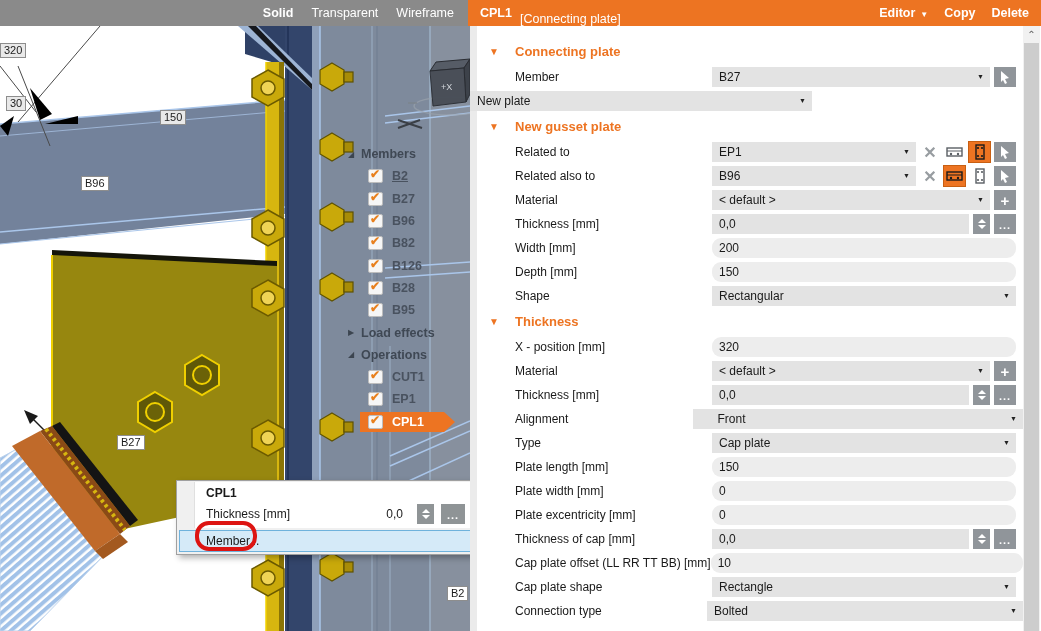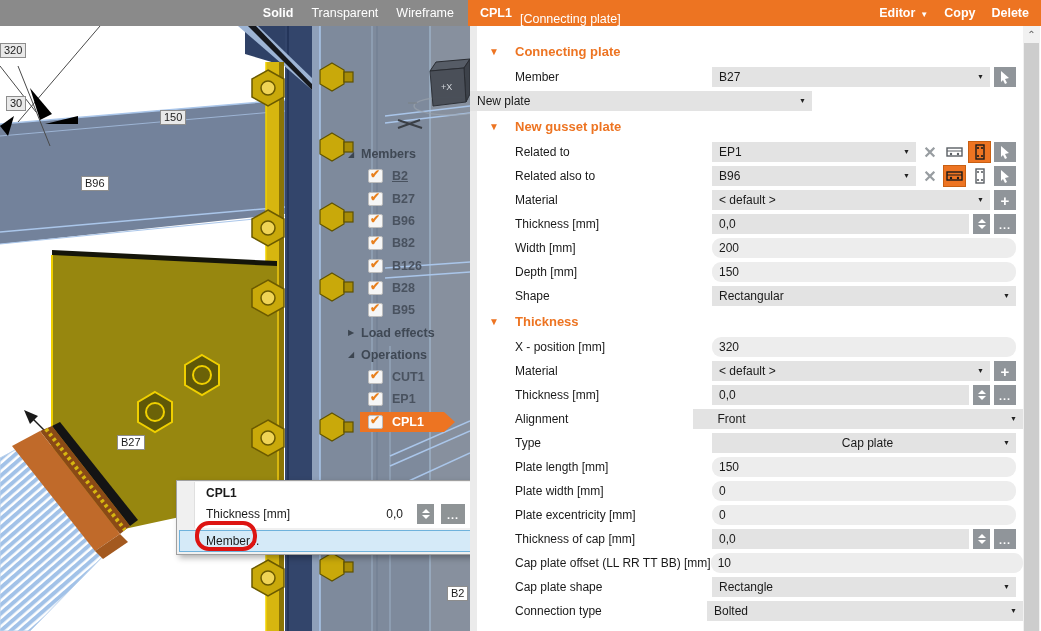--- a/index.html
+++ b/index.html
@@ -467,21 +467,21 @@
           <span class="ctrl">
             <span class="mini-btn dots">...</span>
           </span>
         </div>
         <div class="f-row">
           <div class="f-label">Alignment</div>
           <div class="field" style="width: 364px; padding-left: 25px;">Front<span class="dd">▼</span></div>
         </div>
         <div class="f-row">
           <div class="f-label">Type</div>
-          <div class="field" style="width: 304px; text-align: center;">Cap plate<span class="dd">▼</span></div>
+          <div class="field" style="width: 304px;">Cap plate<span class="dd">▼</span></div>
         </div>
         <div class="f-row">
           <div class="f-label">Plate length [mm]</div>
           <div class="field light" style="width: 304px;">150</div>
         </div>
         <div class="f-row">
           <div class="f-label">Plate width [mm]</div>
           <div class="field light" style="width: 304px;">0</div>
         </div>
         <div class="f-row">

